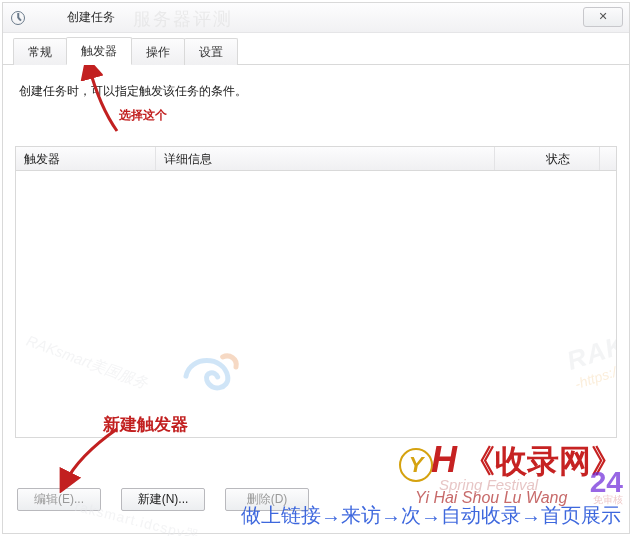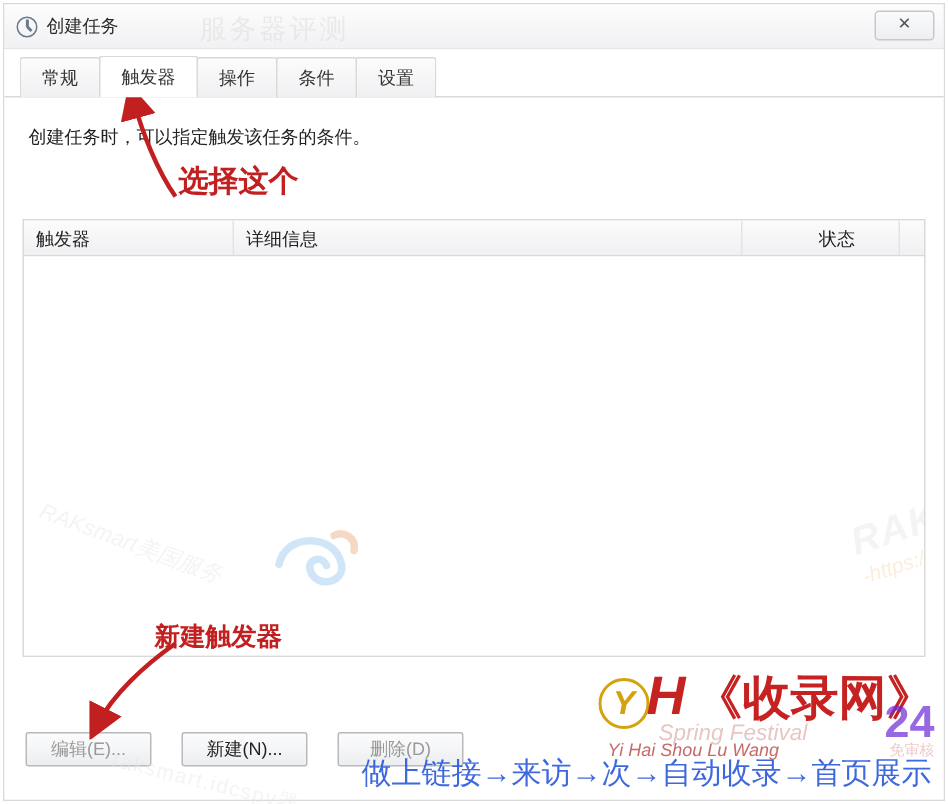--- a/index.html
+++ b/index.html
@@ -48,21 +48,21 @@
   }
   .title-icon::after {
     content: "";
     position: absolute;
     width: 1.5px; height: 4px;
     background: #6a7a8a;
     left: 50%; top: 50%;
     transform-origin: top;
     transform: translate(-50%, 0) rotate(-45deg);
   }
-  .title-text { color: #2b2b2b; font-size: 12px; }
+  .title-text { color: #2b2b2b; font-size: 12px; margin-left: 36px; }
   .close-btn {
     position: absolute;
     right: 6px; top: 4px;
     width: 40px; height: 20px;
     border: 1px solid #c8c8cc;
     border-radius: 3px;
     background: linear-gradient(#fbfbfc, #eceef0);
     display: flex;
     align-items: center;
     justify-content: center;
@@ -183,21 +183,21 @@
   .btn.secondary {
     border-color: #b0b0b4;
     min-width: 88px;
     color: #666;
   }
   
   .anno {
     position: absolute;
     color: #c22020;
     font-weight: bold;
-    font-size: 20px;
+    font-size: 12px;
     pointer-events: none;
   }
   .arrow {
     position: absolute;
     pointer-events: none;
   }
   
   .wm {
     position: absolute;
     color: #d9d9d9;
@@ -250,23 +250,23 @@
   .logo-cn { color: #c62222; font-size: 32px; font-weight: 800; margin-left: 4px; }
   .logo-24b {
     position: absolute;
     right: 0; bottom: 0;
     text-align: right;
   }
   .logo-24 { color: #6d28d9; font-size: 30px; font-weight: 700; opacity: 0.7; }
   .logo-sub { color: #e7b3b3; font-size: 10px; opacity: 0.7; display: block; margin-top: -6px; }
   .logo-py {
     color: #c76a6a;
-    font-size: 12px;
+    font-size: 16px;
     margin-top: -4px;
-    margin-left: 6px;
+    margin-left: 16px;
     font-style: italic;
   }
   .logo-script {
     color: #e3bcbc; font-size: 15px; font-style: italic;
     margin-left: 40px; margin-top: -8px; opacity: 0.85;
   }
   .bottom-banner {
     position: absolute;
     right: 8px; bottom: 4px;
     color: #1d4ed8;
@@ -287,21 +287,20 @@
     </div>
     <span class="wm wm1">服务器评测</span>
   </div>
 
   <div class="client">
 
     <div class="tab-row">
       <div class="tab">常规</div>
       <div class="tab active">触发器</div>
       <div class="tab">操作</div>
-      <div class="tab">条件</div>
       <div class="tab">设置</div>
     </div>
 
     <div class="body-area">
 
       <div class="instruction">创建任务时，可以指定触发该任务的条件。</div>
 
       <div class="table-wrap">
         <div class="thead">
           <div class="thcell col-trig">触发器</div>

